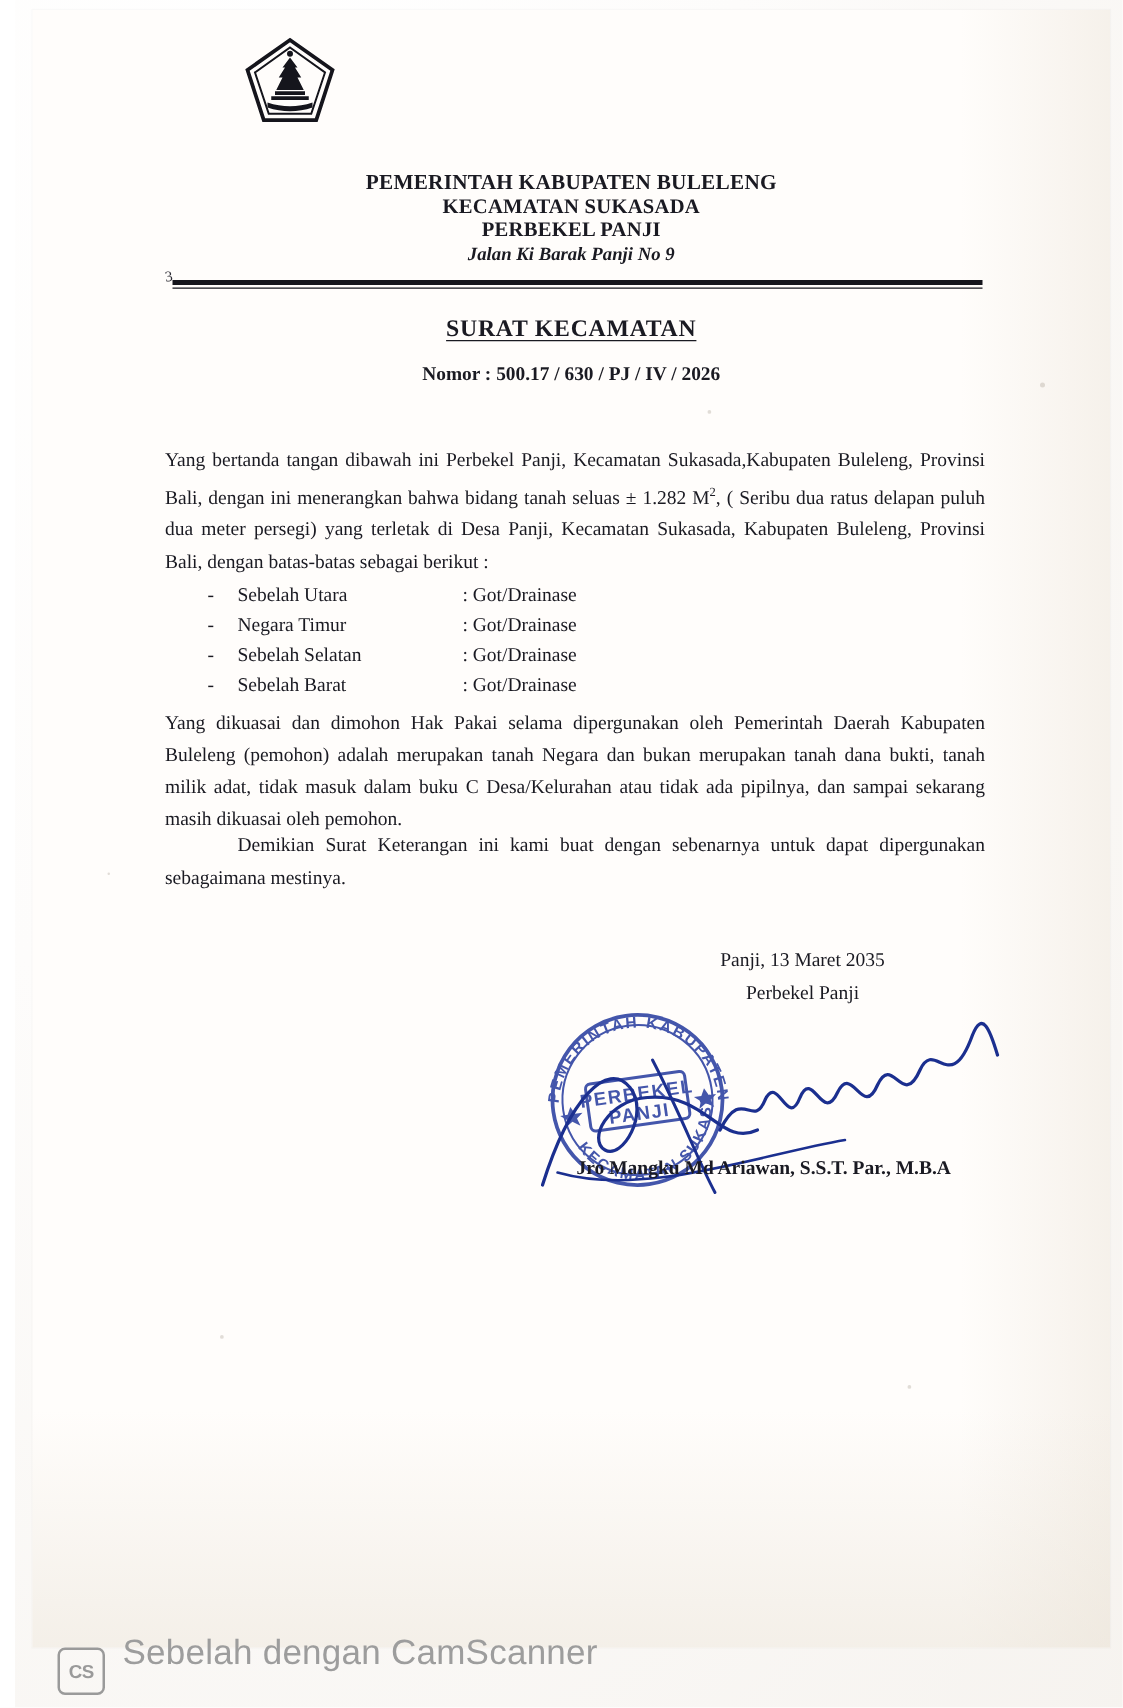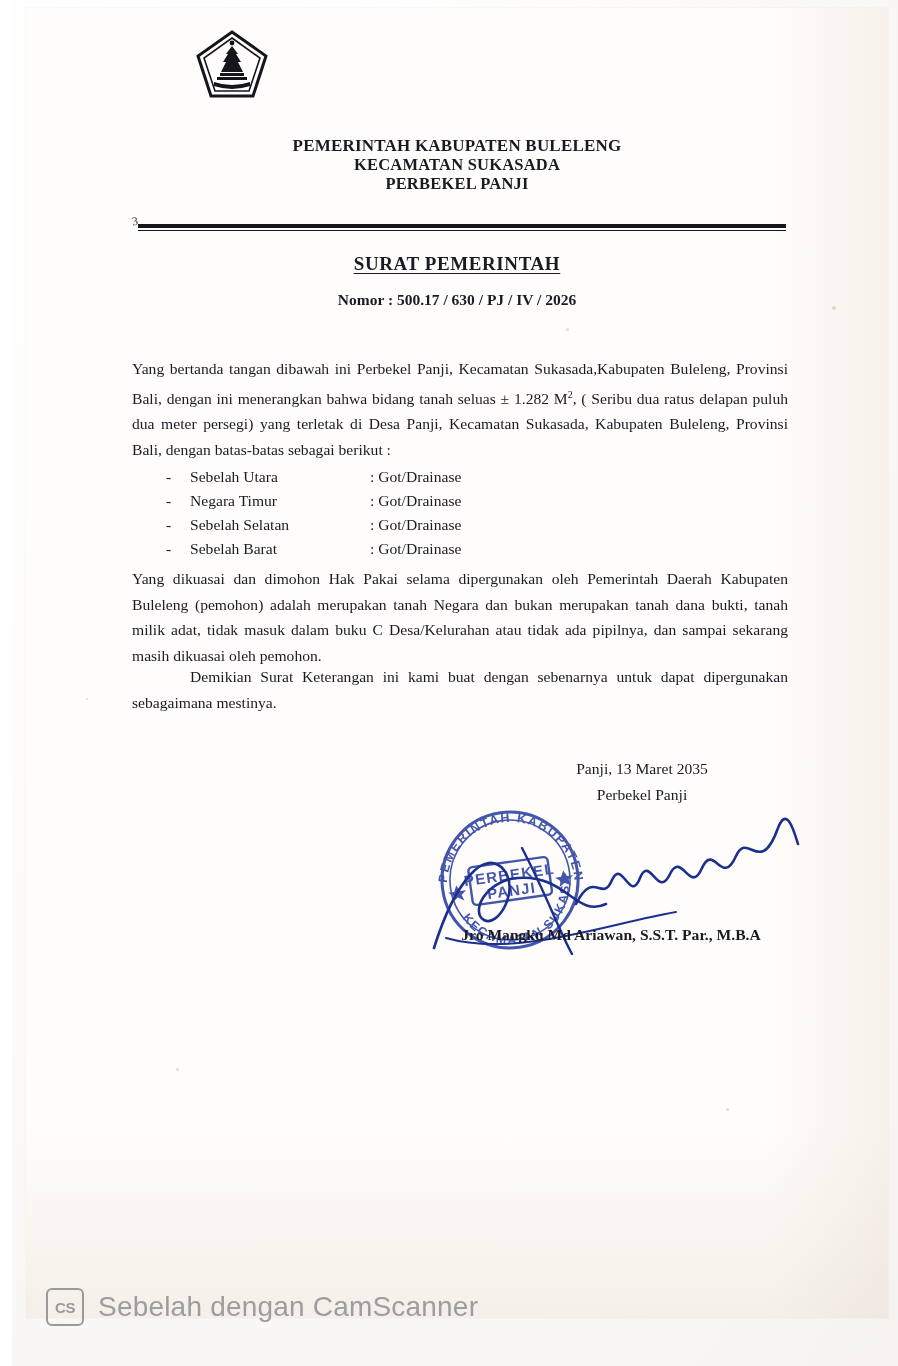--- a/index.html
+++ b/index.html
@@ -237,20 +237,21 @@
     border: 2.5px solid #9a9a9a;
     border-radius: 6px;
     color: #9a9a9a;
     font-family: "Liberation Sans", sans-serif;
     font-size: 15px;
     font-weight: bold;
     letter-spacing: -0.5px;
     display: flex;
     align-items: center;
     justify-content: center;
+    margin-top: 30px;
   }
   #cs-text {
     color: #9d9d9d;
     font-family: "Liberation Sans", sans-serif;
     font-size: 28px;
     letter-spacing: 0.2px;
   }
 </style>
 </head>
 <body>
@@ -264,39 +265,40 @@
     <div class="speck" style="left:540px;top:320px;width:3px;height:3px;"></div>
     <div class="speck" style="left:806px;top:298px;width:4px;height:4px;"></div>
     <div class="speck" style="left:150px;top:1060px;width:3px;height:3px;"></div>
     <div class="speck" style="left:700px;top:1100px;width:3px;height:3px;"></div>
     <div class="speck" style="left:60px;top:690px;width:2px;height:2px;"></div>
 
     <div id="letterhead">
       <div class="lh-line1">PEMERINTAH KABUPATEN BULELENG</div>
       <div class="lh-line2">KECAMATAN SUKASADA</div>
       <div class="lh-line3">PERBEKEL PANJI</div>
+      <div class="lh-addr">Jalan Ki Barak Panji No 9</div>
     </div>
 
     <div id="logo">
       <svg width="72" height="68" viewBox="0 0 72 68">
         <polygon points="36,2 70,26 57,66 15,66 2,26" fill="none" stroke="#15151c" stroke-width="3"></polygon>
         <polygon points="36,8 64,28 53,61 19,61 8,28" fill="none" stroke="#15151c" stroke-width="1.6"></polygon>
         <path d="M36 16 L42 24 L40 24 L45 32 L42 32 L47 42 L25 42 L30 32 L27 32 L32 24 L30 24 Z" fill="#15151c"></path>
         <rect x="24" y="43" width="24" height="3" fill="#15151c"></rect>
         <rect x="21" y="47" width="30" height="3" fill="#15151c"></rect>
         <path d="M18 52 Q36 58 54 52 L54 56 Q36 62 18 56 Z" fill="#15151c"></path>
         <circle cx="36" cy="13" r="2.4" fill="#15151c"></circle>
       </svg>
     </div>
 
     <div id="rule-mark">3</div>
     <div id="rule-thick"></div>
     <div id="rule-thin"></div>
 
-    <div id="doc-title">SURAT PEMERINTAH</div>
+    <div id="doc-title">SURAT KECAMATAN</div>
     <div id="doc-number">Nomor : 500.17 / 630 / PJ / IV / 2026</div>
 
     <div id="body-1">
       <span>Yang bertanda tangan dibawah ini Perbekel Panji, Kecamatan Sukasada,Kabupaten Buleleng, Provinsi Bali, dengan ini menerangkan bahwa bidang tanah seluas ± 1.282 M</span><sup>2</sup><span>, ( Seribu dua ratus delapan puluh dua meter persegi) yang terletak di Desa Panji, Kecamatan Sukasada, Kabupaten Buleleng, Provinsi Bali, dengan batas-batas sebagai berikut :</span>
     </div>
 
     <div id="boundaries">
       <div class="b-row">
         <span class="b-dash">-</span>
         <span class="b-label">Sebelah Utara</span>

